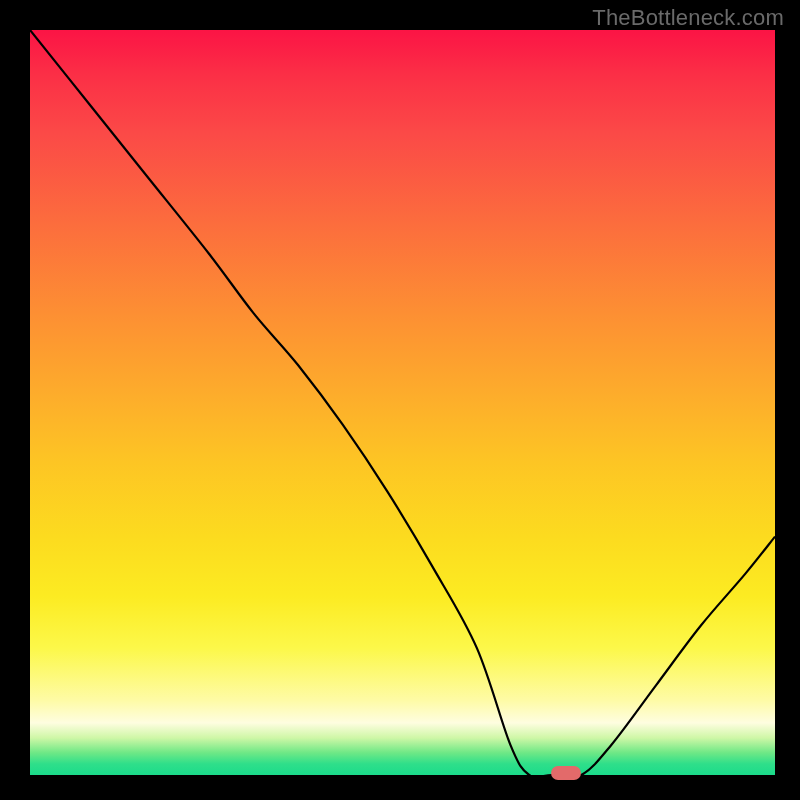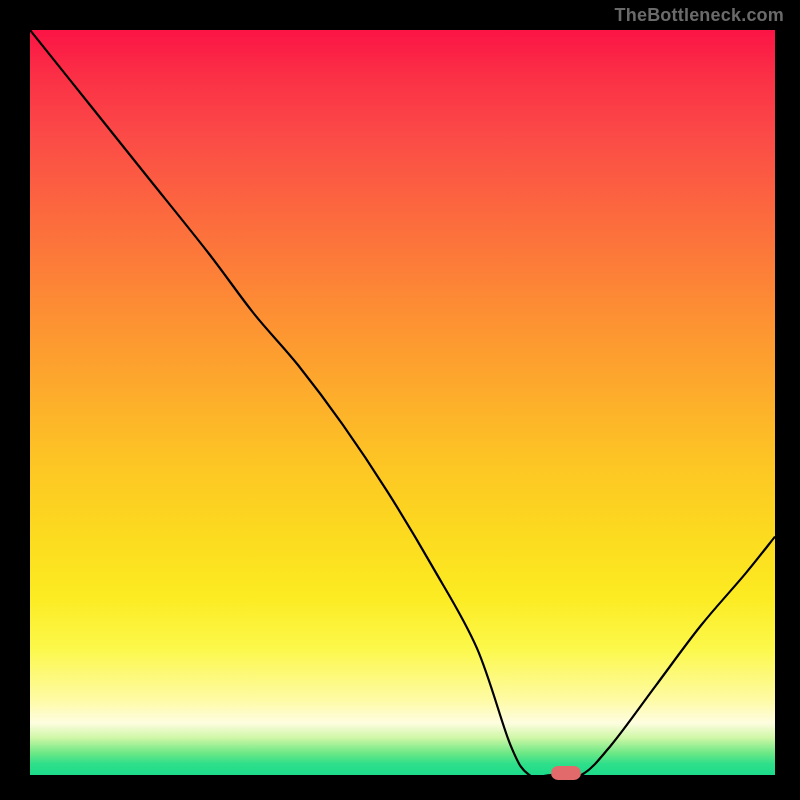--- a/index.html
+++ b/index.html
@@ -56,22 +56,22 @@
     width: 30px;
     height: 14px;
     border-radius: 7px;
     background: #e36a6a;
   }
   .watermark {
     position: absolute;
     top: 5px;
     right: 16px;
     color: #6a6a6a;
-    font-size: 18px;
-    font-weight: 700;
+    font-size: 22px;
+    font-weight: 400;
     letter-spacing: 0.2px;
     user-select: none;
   }
 </style>
 </head>
 <body>
 
 <div class="frame">
 
   <div class="watermark">TheBottleneck.com</div>

